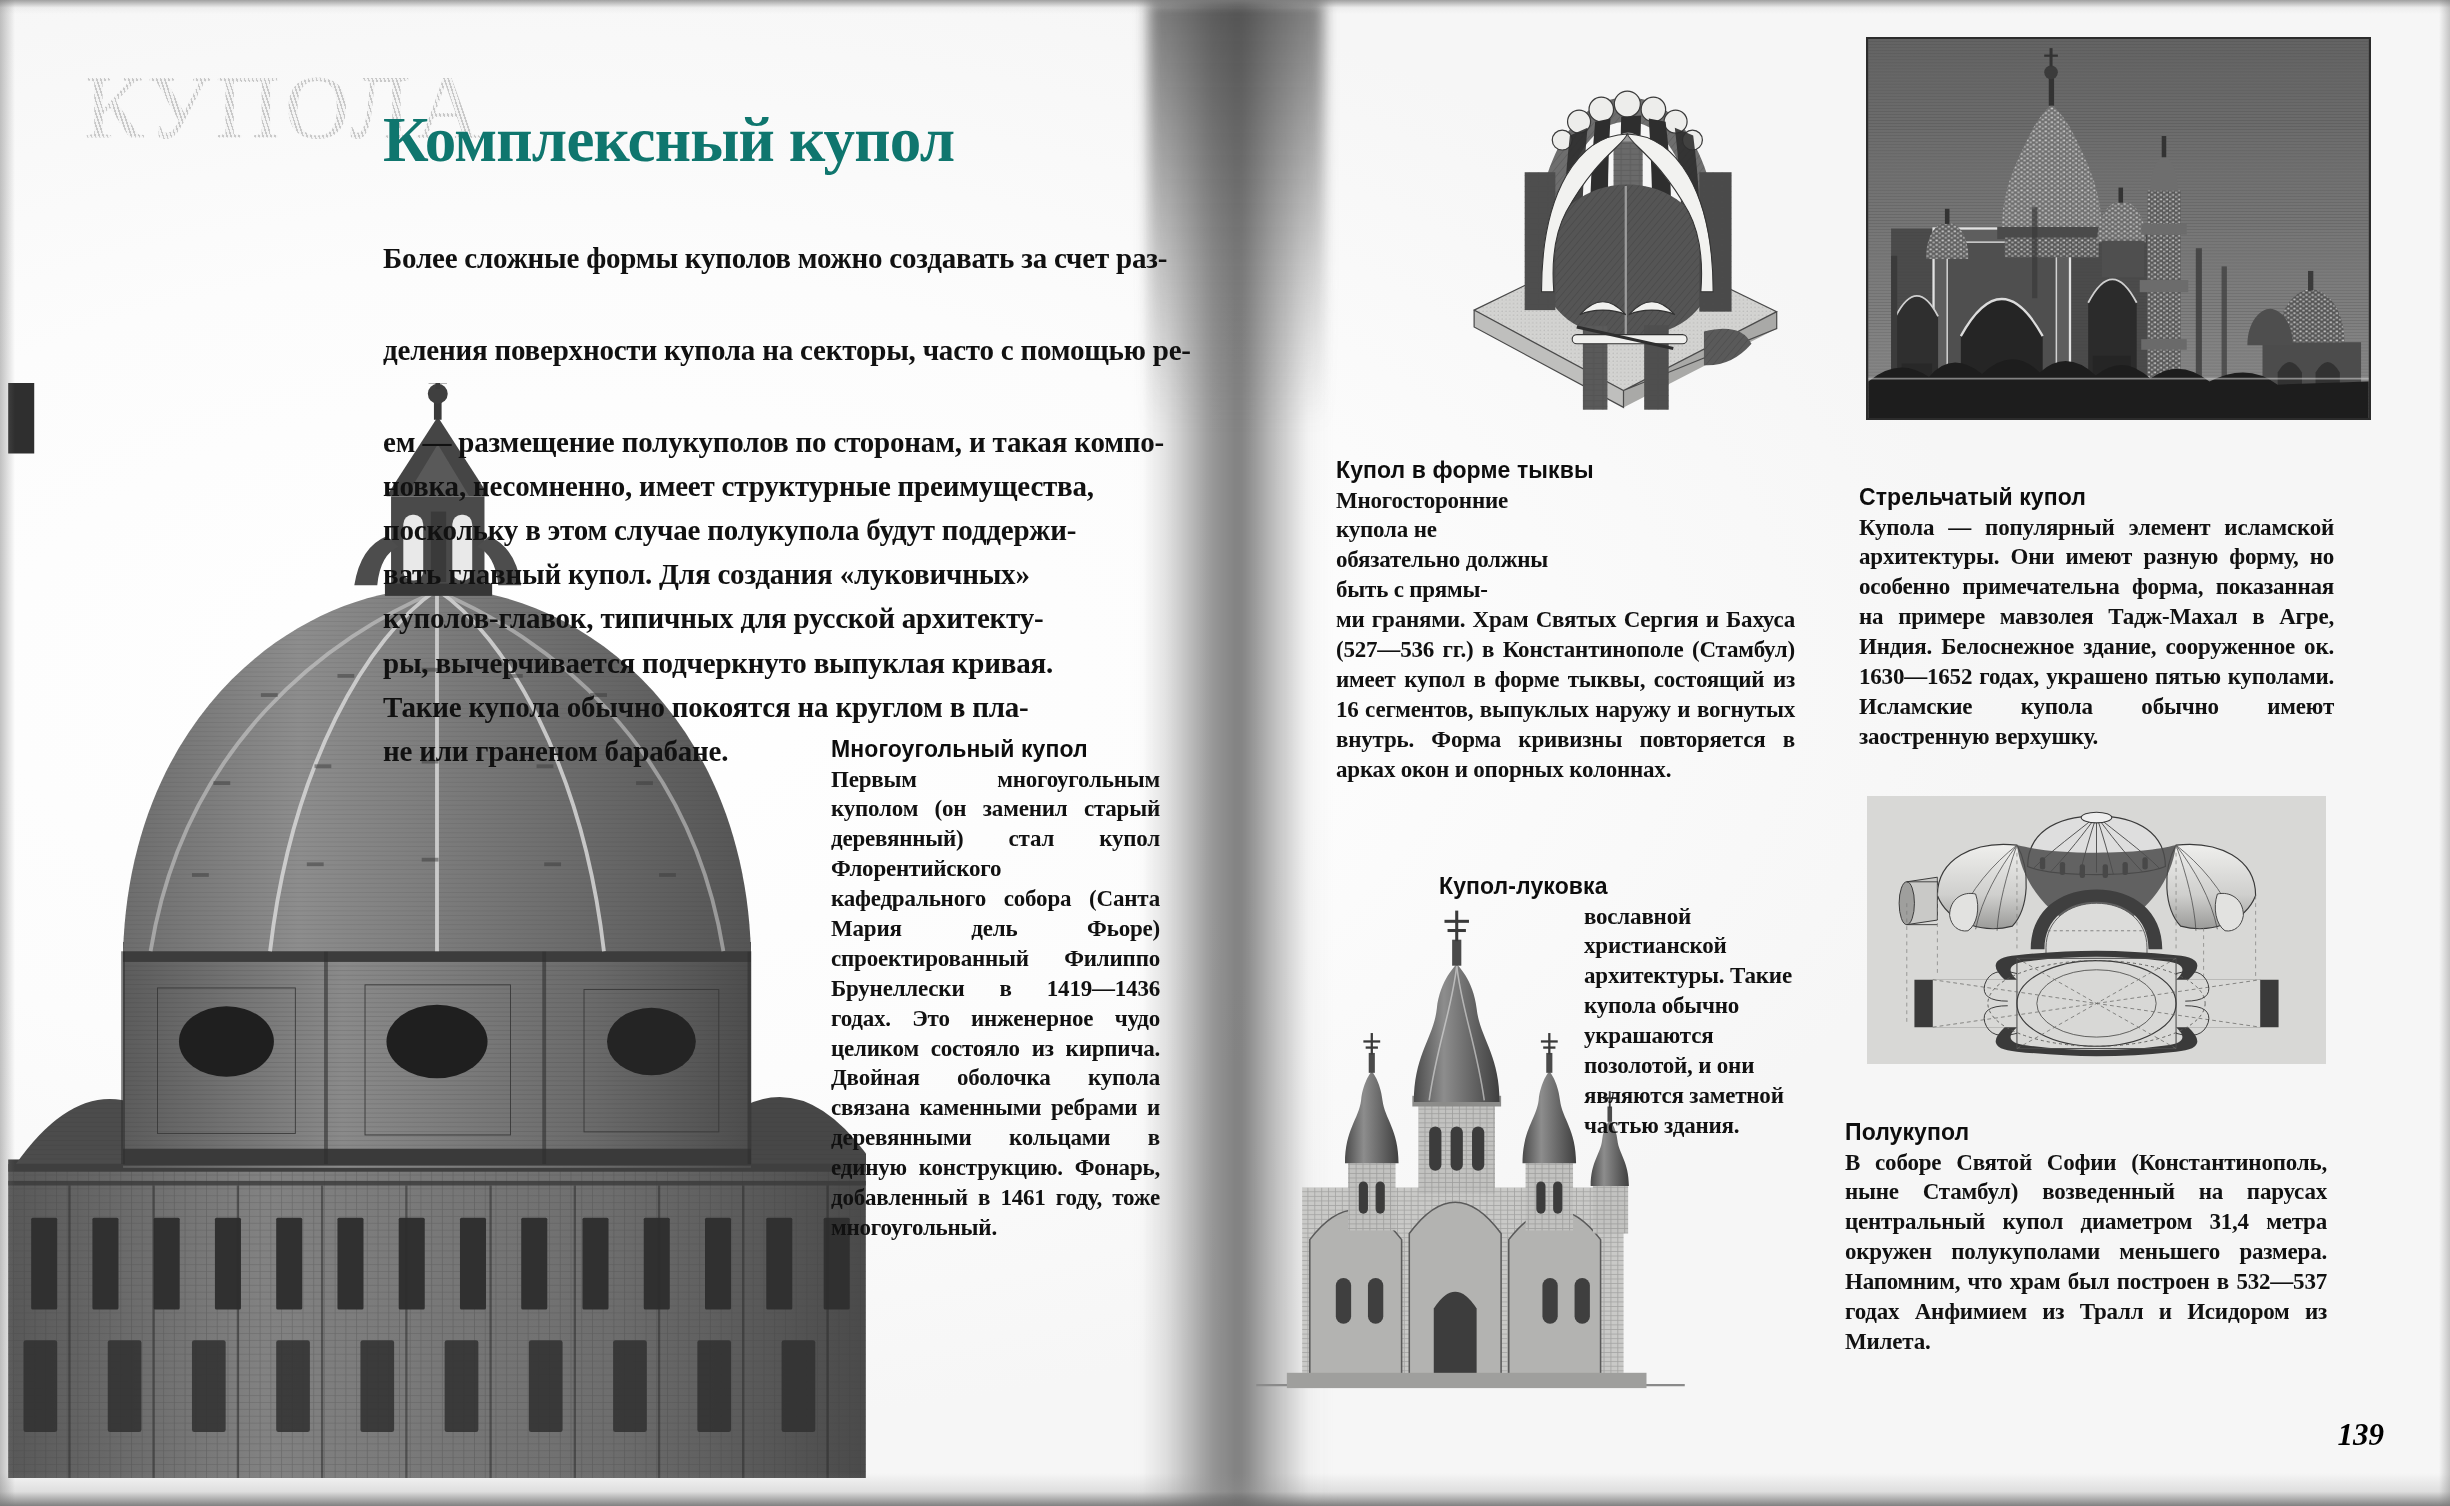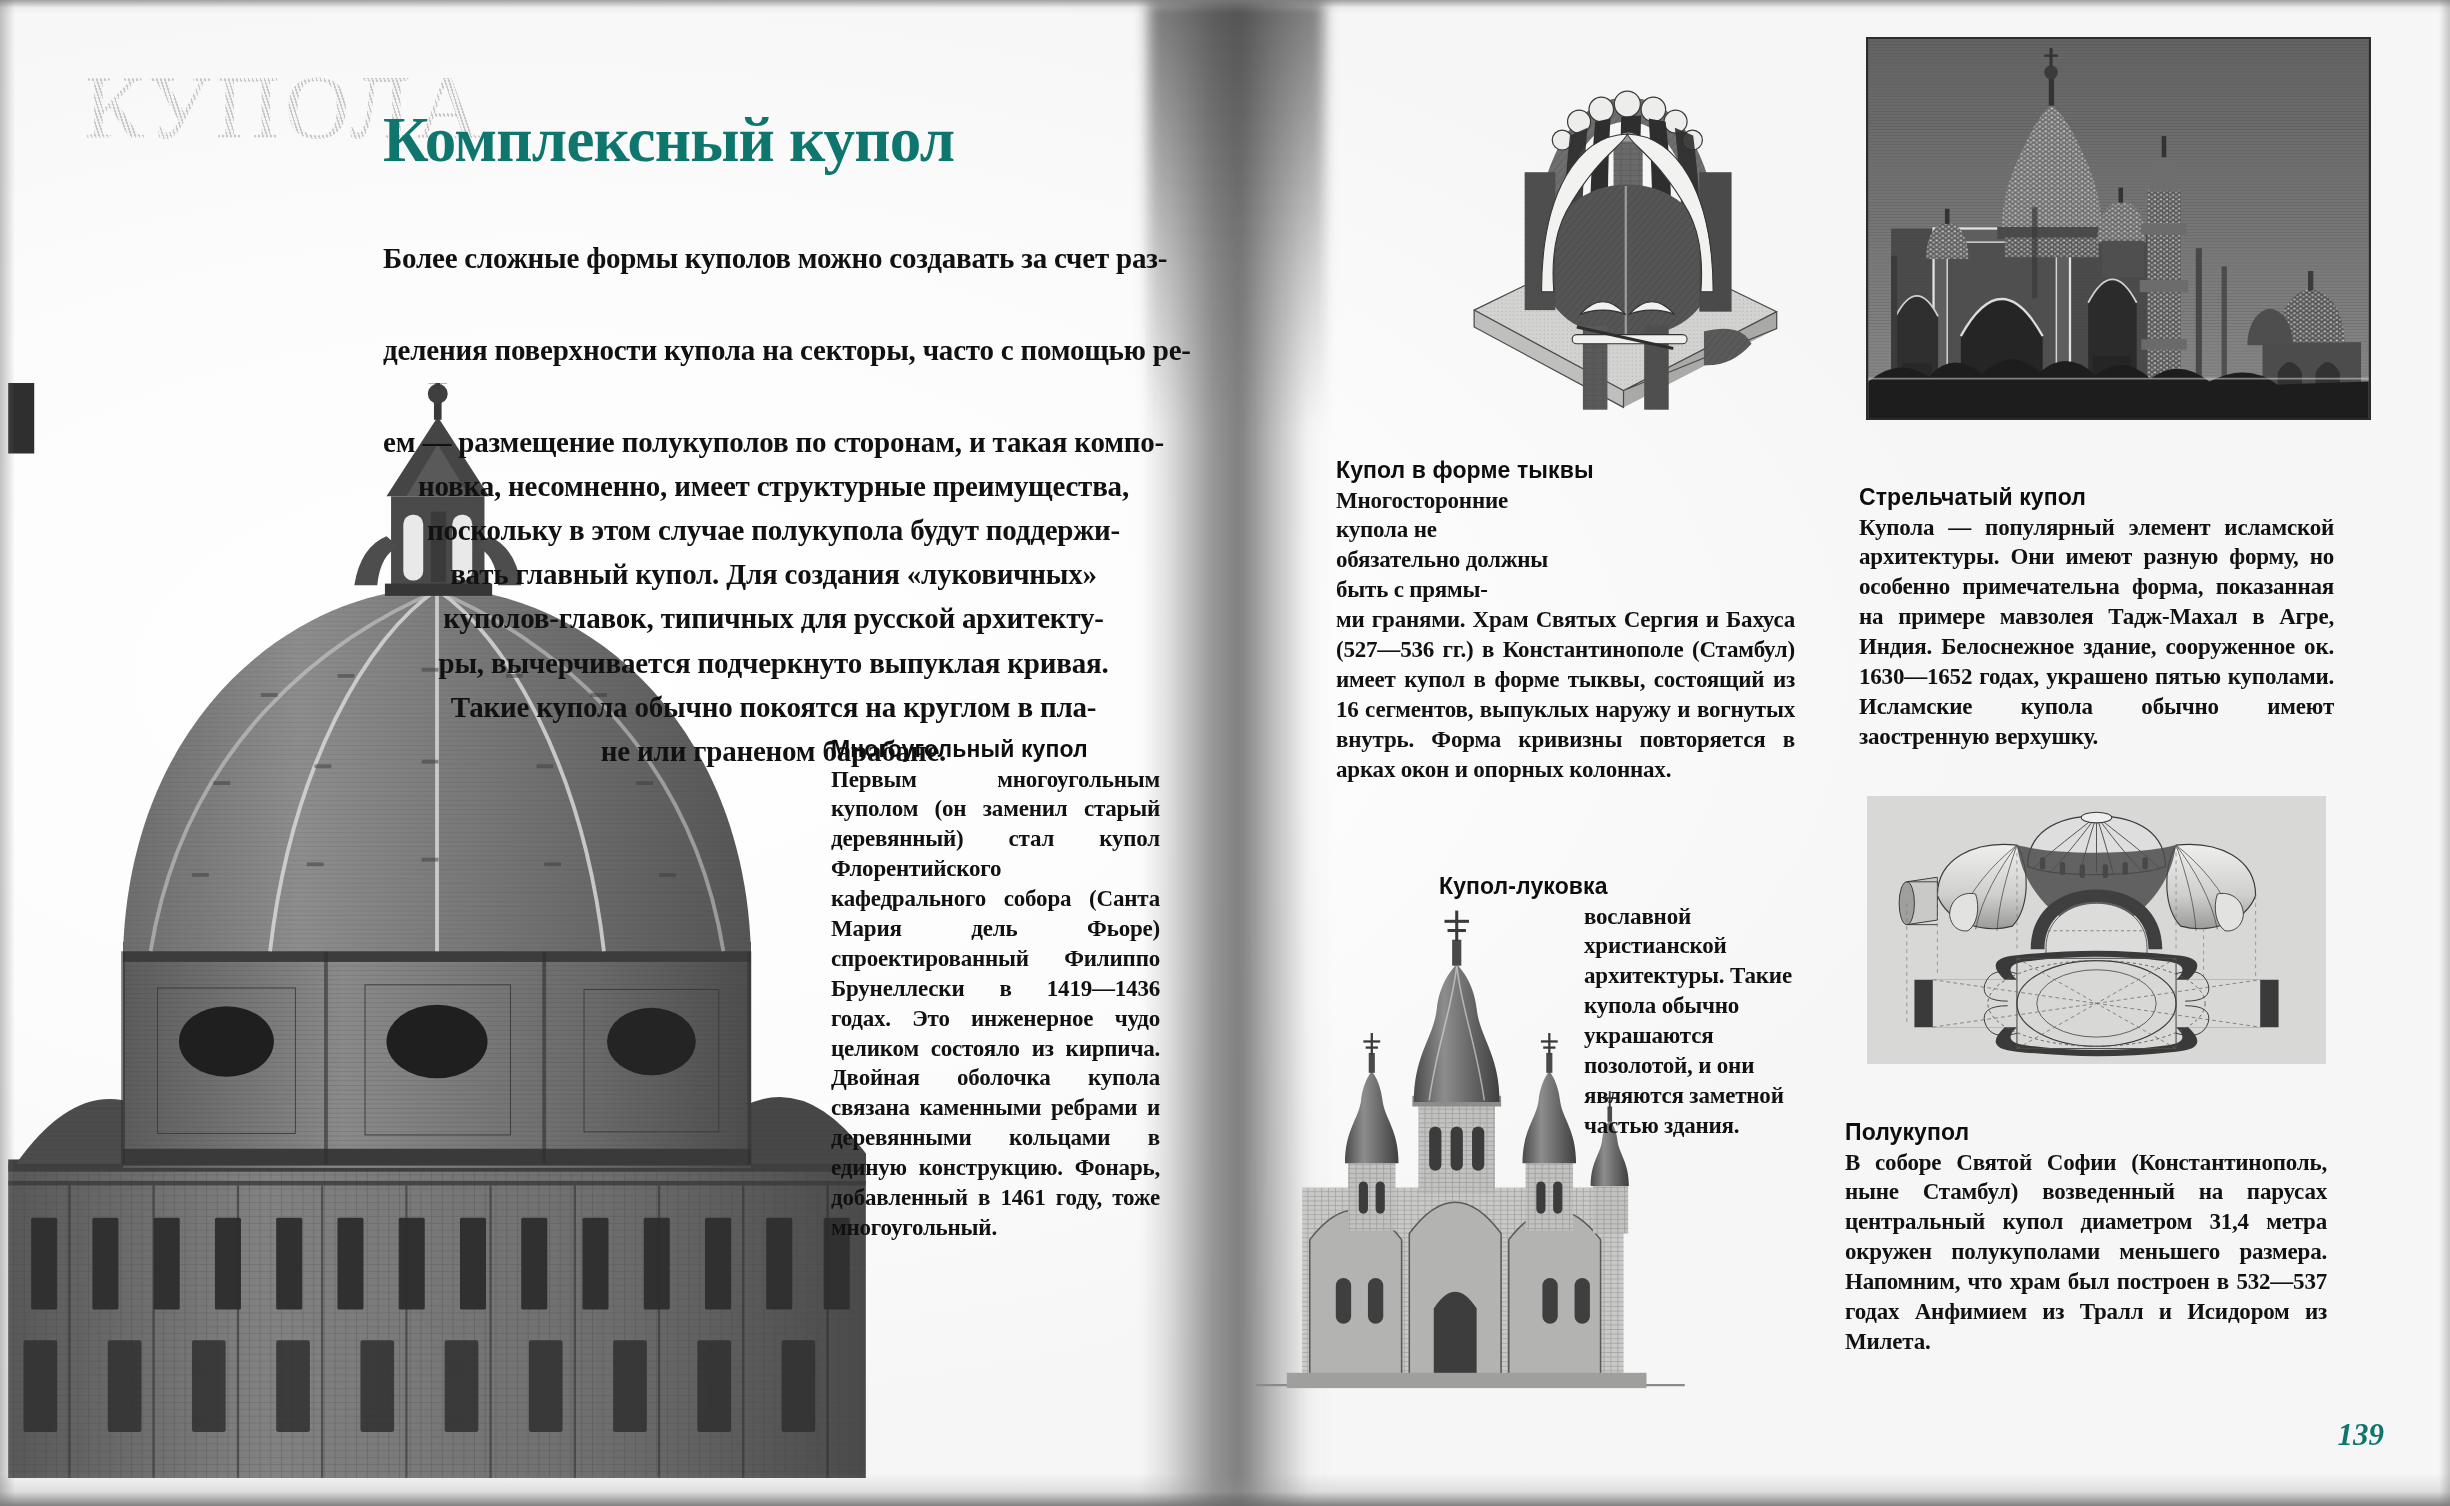--- a/index.html
+++ b/index.html
@@ -81,21 +81,21 @@
 
   
   .intro {
     position:absolute; left:383px; top:188px; width:781px;
     font-size:29px; line-height:1.52; color:#111;
     text-align:justify; font-weight:600;
     letter-spacing:-0.2px;
   }
   .intro p { margin:0; }
   .intro .ln { display:block; white-space:nowrap; }
-  .intro .c  { text-align:center; }
+  .intro .c  { text-align:left; }
   .intro .j  { text-align:justify; text-align-last:justify;margin-top:48px; }
 
   
   .note { position:absolute; color:#111; }
   .note h3 {
     margin:0 0 1.5px 0;
     font-family:"Liberation Sans", sans-serif;
     font-weight:700; font-size:23px; letter-spacing:0.1px; color:#0d0d0d;
   }
   .note .body { font-size:23px; line-height:1.30; font-weight:600; letter-spacing:-0.2px; }
@@ -104,21 +104,21 @@
   #note-polygonal { left:831px; top:736px;  width:329px; text-align:justify; }
   #note-pumpkin   { left:1336px; top:457px;  width:459px; }
   #note-onion     { left:1439px; top:873px; width:360px; }
   #note-pointed   { left:1859px; top:484px;  width:475px; text-align:justify; }
   #note-semidome  { left:1845px; top:1119px; width:482px; text-align:justify; }
 
   
   .folio {
     position:absolute; right:66px; bottom:54px;
     font-family:"Liberation Serif", serif;
-    font-style:italic; font-weight:700; font-size:31px; color:#0f766e;
+    font-style:italic; font-weight:700; font-size:31px; color:#000000;
   }
 
   
   .art { position:absolute; }
 
   
   #art-duomo { left:7.7px; top:383px; width:858px; height:1095px; }
   #art-duomo svg { display:block; width:100%; height:100%; }
 
   

